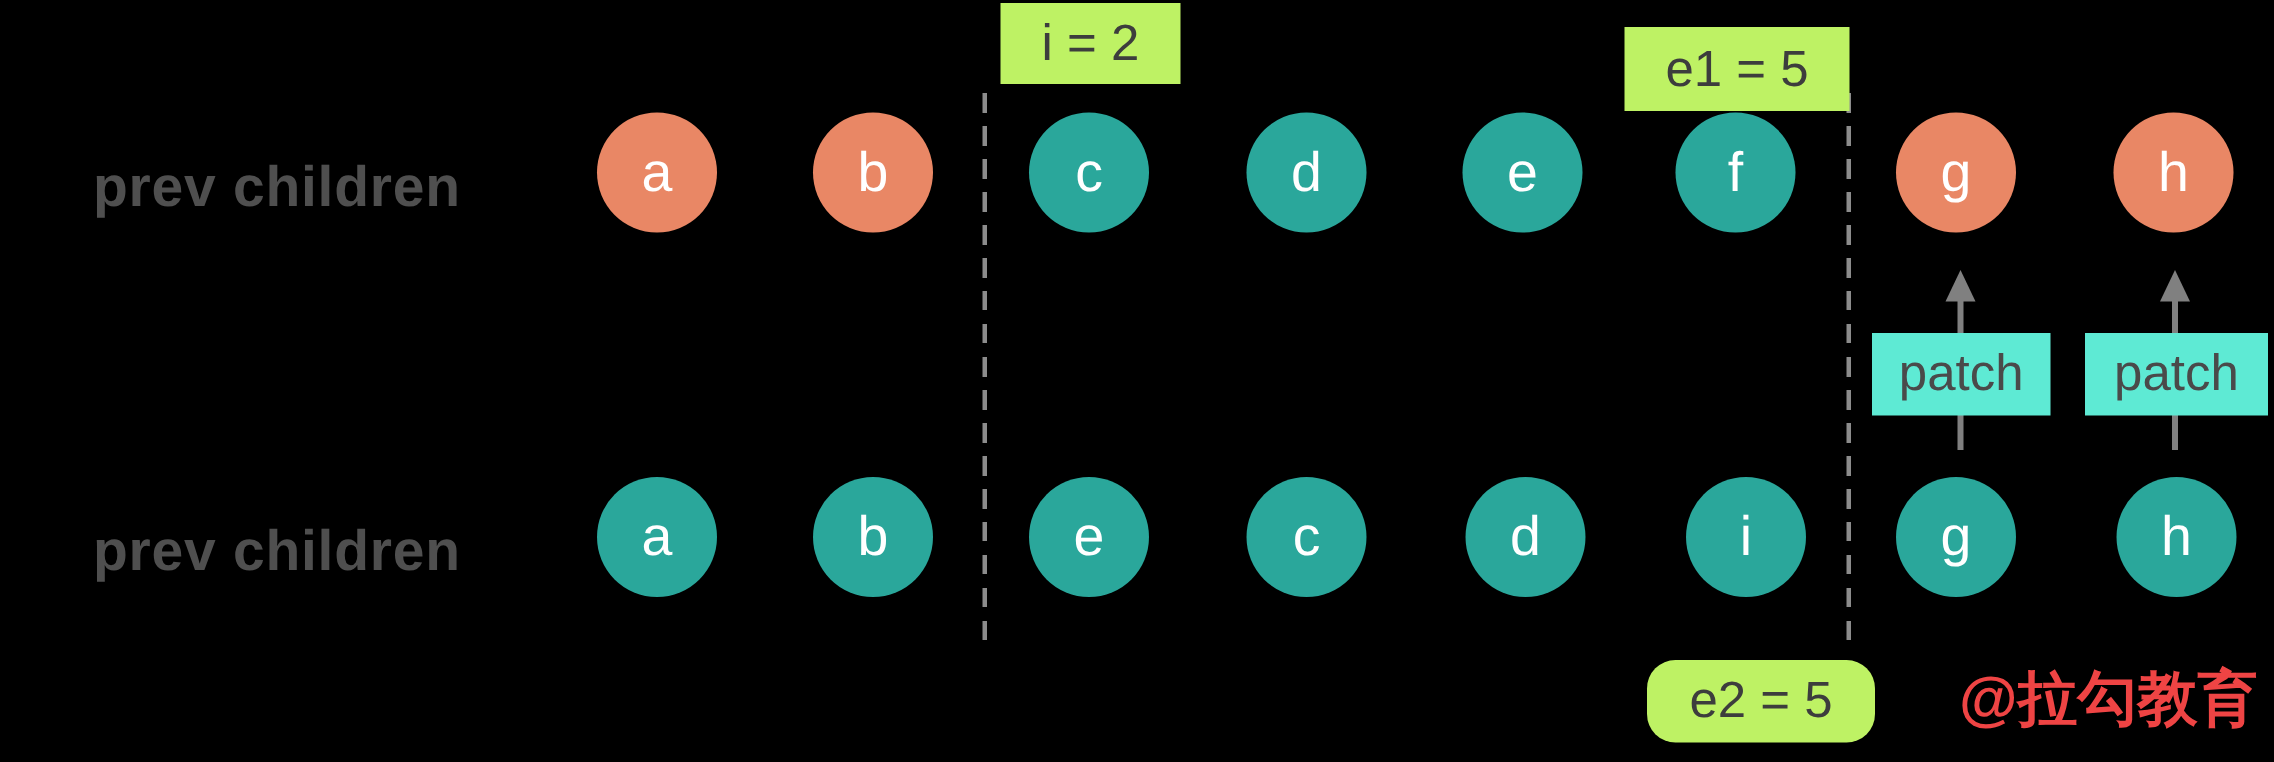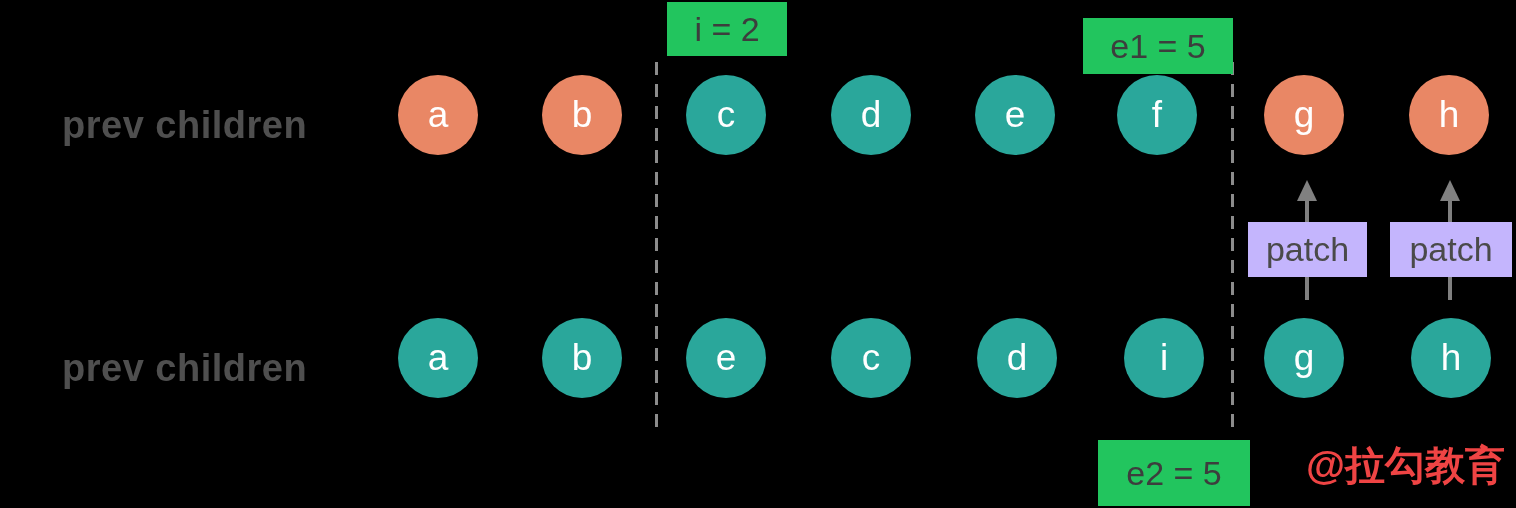--- a/index.html
+++ b/index.html
@@ -18,29 +18,29 @@
     display:flex;align-items:center;justify-content:center;
     color:#fff;font-size:37px;font-weight:500;z-index:3;
   }
   .dash-line{
     position:absolute;top:62px;width:3px;height:367px;z-index:1;
     background:repeating-linear-gradient(to bottom,#8c8c8c 0,#8c8c8c 13px,transparent 13px,transparent 22px);
   }
   .dash-line.l1{left:655px;}
   .dash-line.l2{left:1231px;}
   .marker-box{
-    position:absolute;background:#22c55e;color:#3d3d3d;z-index:4;
+    position:absolute;background:#bef264;color:#3d3d3d;z-index:4;
     display:flex;align-items:center;justify-content:center;
     font-size:34px;font-weight:500;text-align:center;
   }
   .marker-i {left:667px;top:2px;width:120px;height:54px;}
   .marker-e1{left:1083px;top:2px;width:150px;height:56px;margin-top:16px;}
-  .marker-e2{left:1098px;top:440px;width:152px;height:66px;}
+  .marker-e2{left:1098px;top:440px;width:152px;height:55px;border-radius:19px;}
   .patch-box{
-    position:absolute;top:222px;height:55px;background:#c4b5fd;color:#4a4a4a;z-index:4;
+    position:absolute;top:222px;height:55px;background:#5eead4;color:#4a4a4a;z-index:4;
     display:flex;align-items:center;justify-content:center;font-size:34px;font-weight:500;
   }
   .patch-box.p1{left:1248px;width:119px;}
   .patch-box.p2{left:1390px;width:122px;}
   .arrow-line{position:absolute;top:198px;width:4px;height:102px;background:#808080;z-index:2;}
   .arrow-line.a1{left:1305px;}
   .arrow-line.a2{left:1448px;}
   .arrow-head{
     position:absolute;top:180px;width:0;height:0;z-index:2;
     border-left:10px solid transparent;border-right:10px solid transparent;

